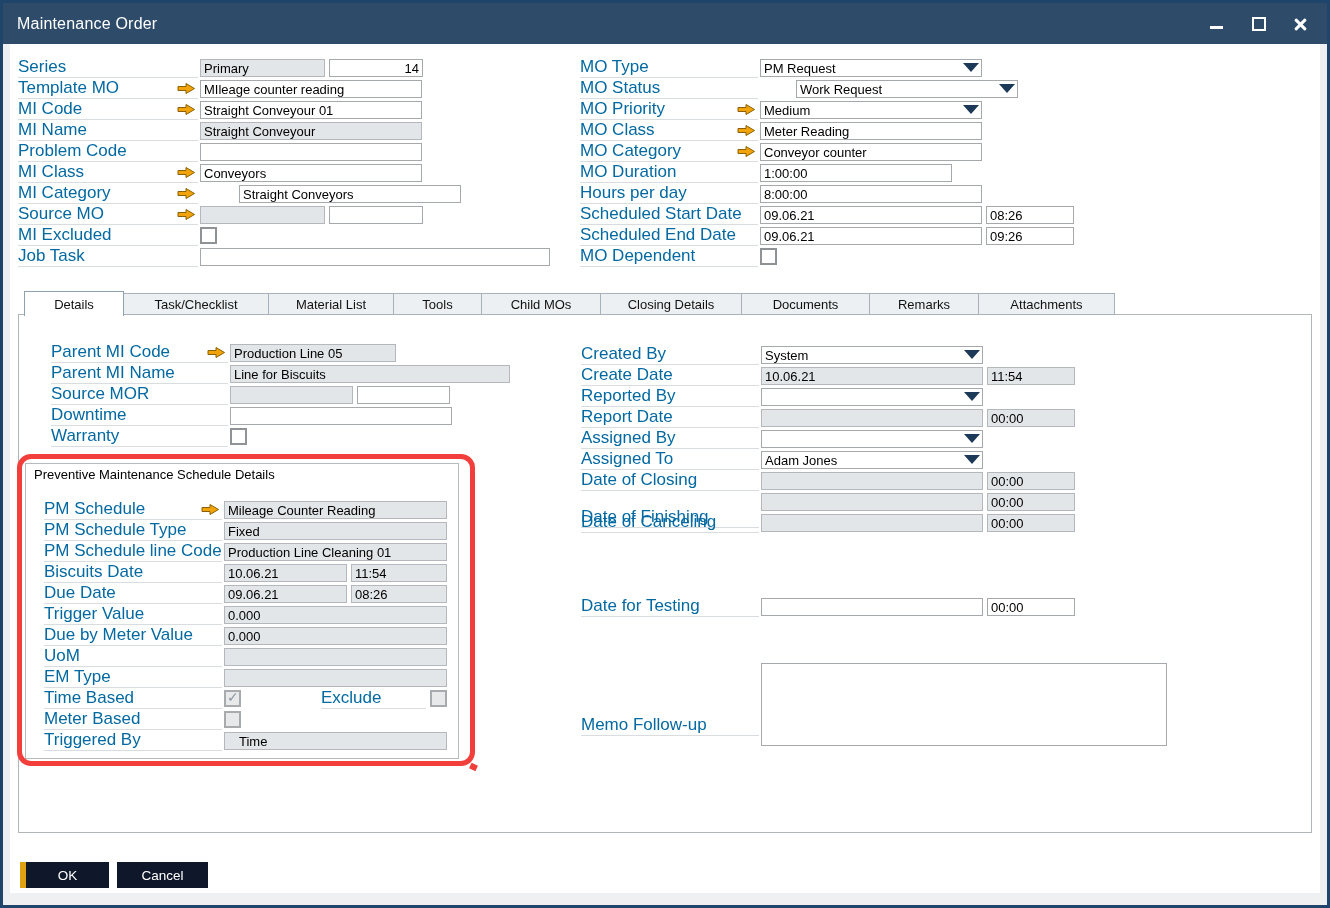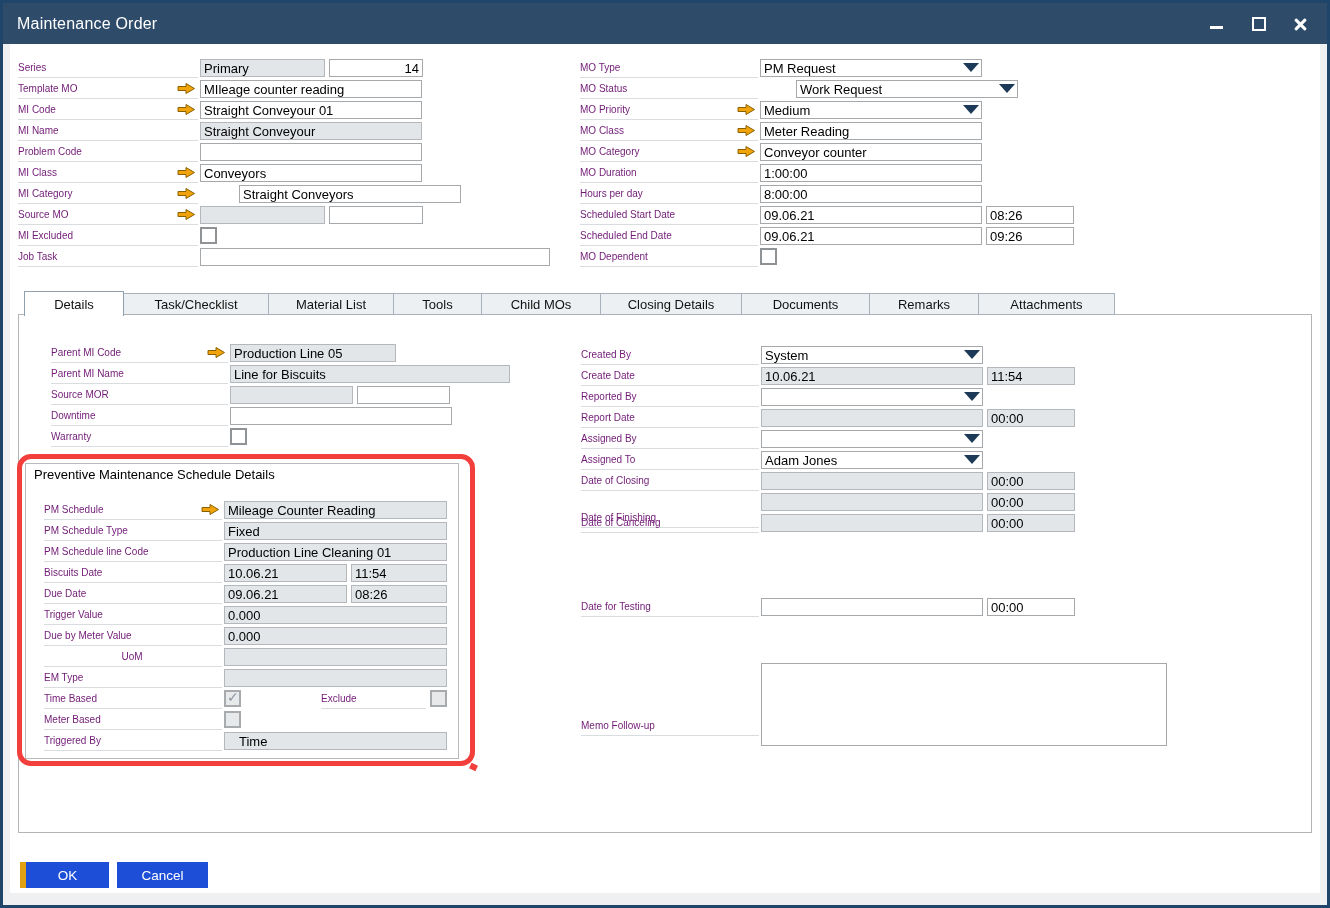--- a/index.html
+++ b/index.html
@@ -9,21 +9,21 @@
   .winctl{position:absolute;right:18px;top:0;height:41px;display:flex;align-items:center;gap:26px;}
   .ctl{width:16px;height:16px;position:relative;cursor:pointer;}
   .minbar{position:absolute;left:1px;bottom:3px;width:13px;height:3px;background:#fff;}
   .maxbox{position:absolute;left:1px;top:1px;width:10px;height:10px;border:2px solid #fff;}
   .xa,.xb{position:absolute;left:0;top:7px;width:15px;height:3px;background:#fff;border-radius:1px;}
   .xa{transform:rotate(45deg);}.xb{transform:rotate(-45deg);}
   .content{position:absolute;left:7px;right:7px;top:41px;bottom:12px;background:#fff;}
   .blk{position:absolute;}
   .row{display:flex;align-items:center;height:21px;}
   .lblwrap{display:flex;align-items:center;justify-content:space-between;height:20px;border-bottom:1px solid #dadde0;box-sizing:border-box;flex:none;padding-right:2px;}
-  .lbl{font-size:10px;color:#701a75;white-space:nowrap;}
+  .lbl{font-size:17px;color:#0369a1;white-space:nowrap;}
   .fld{height:18px;line-height:15px;font-size:13px;box-sizing:border-box;border:1px solid #a6a9ac;background:#fff;padding:1px 3px;margin-left:2px;white-space:nowrap;overflow:hidden;flex:none;position:relative;}
   .fld.ro{background:#e3e6e9;border-color:#b4b8bc;}
   .fld.num{text-align:right;}
   .fld.gap{margin-left:4px;}
   .combo{padding-right:20px;}
   .tri{position:absolute;right:2px;top:3px;width:0;height:0;border-left:8px solid transparent;border-right:8px solid transparent;border-top:9px solid #1c3a57;}
   .cb{width:17px;height:17px;box-sizing:border-box;border:2px solid #8f9396;background:#fff;margin-left:2px;flex:none;position:relative;}
   .cb.dis{background:#e7e9ea;border-color:#a8abad;}
   .check-glyph{position:absolute;left:1px;top:-3px;font-size:14px;color:#8d97a3;}
   .arr{width:19px;height:13px;flex:none;display:block;}
@@ -31,21 +31,21 @@
   .tab{margin-top:2px;height:22px;line-height:22px;text-align:center;font-size:13px;background:#edf0f2;border:1px solid #a9b2ba;border-left:none;box-sizing:border-box;cursor:pointer;color:#111;flex:none;}
   .tab.active{margin-top:0;height:25px;line-height:25px;background:#fff;border:1px solid #8fa0ae;border-bottom:none;z-index:4;}
   .panel{position:absolute;left:8px;top:270px;width:1294px;height:519px;border:1px solid #b3b6b9;background:#fff;box-sizing:border-box;}
   .groupbox{position:absolute;left:6px;top:148px;width:434px;height:296px;border:1px solid #b8bbbe;box-sizing:border-box;}
   .groupbox-title{position:absolute;left:8px;top:3px;font-size:13px;white-space:nowrap;}
   .pmrows{position:absolute;left:18px;top:35px;}
   .annotation{position:absolute;left:7px;top:410px;width:458px;height:312px;border:5px solid #f23f3c;border-radius:14px;z-index:6;pointer-events:none;box-sizing:border-box;}
   .annotation-tail{position:absolute;right:-7px;bottom:-9px;width:7px;height:6px;background:#f23f3c;transform:rotate(25deg);}
   .memo-label-wrap{position:absolute;left:562px;top:400px;width:178px;height:21px;display:flex;align-items:center;border-bottom:1px solid #dadde0;box-sizing:border-box;}
   .memo-box{position:absolute;left:742px;top:348px;width:406px;height:83px;border:1px solid #a6a9ac;background:#fff;box-sizing:border-box;font-size:13px;padding:2px 3px;}
-  .btn{position:absolute;top:818px;height:26px;background:#1d4ed8;color:#fff;font-size:13.5px;display:flex;align-items:center;justify-content:center;cursor:pointer;box-sizing:border-box;}
+  .btn{position:absolute;top:818px;height:26px;background:#0f172a;color:#fff;font-size:13.5px;display:flex;align-items:center;justify-content:center;cursor:pointer;box-sizing:border-box;}
   .btn.ok{left:10px;width:89px;border-left:6px solid #dfa012;}
   .btn.cancel{left:107px;width:91px;}
   .spacer63{height:63px;}
 </style>
 </head>
 <body>
 
 <div class="win">
   <div class="titlebar">
     <span class="title">Maintenance Order</span>
@@ -182,21 +182,21 @@
           <svg class="arr" viewBox="0 0 19 13">
               <path d="M1 4.5 H9 V1.5 L17.5 6.5 L9 11.5 V8.5 H1 Z" fill="#f0a30a" stroke="#8a6100" stroke-width="1"></path>
             </svg>
           </span>
         <span class="fld" style="width:222px;">Conveyor counter</span>
       </div>
       <div class="row">
         <span class="lblwrap" style="width:178px;">
             <span class="lbl">MO Duration</span>
           </span>
-        <span class="fld" style="width:222px;">1:00:00</span>
+        <span class="fld" style="width:192px;">1:00:00</span>
       </div>
       <div class="row">
         <span class="lblwrap" style="width:178px;">
             <span class="lbl">Hours per day</span>
           </span>
         <span class="fld" style="width:222px;">8:00:00</span>
       </div>
       <div class="row">
         <span class="lblwrap" style="width:178px;">
             <span class="lbl">Scheduled Start Date</span>
@@ -314,21 +314,21 @@
               </span>
             <span class="fld ro" style="width:223px;">0.000</span>
           </div>
           <div class="row">
             <span class="lblwrap" style="width:178px;">
                 <span class="lbl">Due by Meter Value</span>
               </span>
             <span class="fld ro" style="width:223px;">0.000</span>
           </div>
           <div class="row">
-            <span class="lblwrap" style="width:178px;justify-content:center;">
+            <span class="lblwrap" style="width:178px;">
                 <span class="lbl">UoM</span>
               </span>
             <span class="fld ro" style="width:223px;"></span>
           </div>
           <div class="row">
             <span class="lblwrap" style="width:178px;">
                 <span class="lbl">EM Type</span>
               </span>
             <span class="fld ro" style="width:223px;"></span>
           </div>

